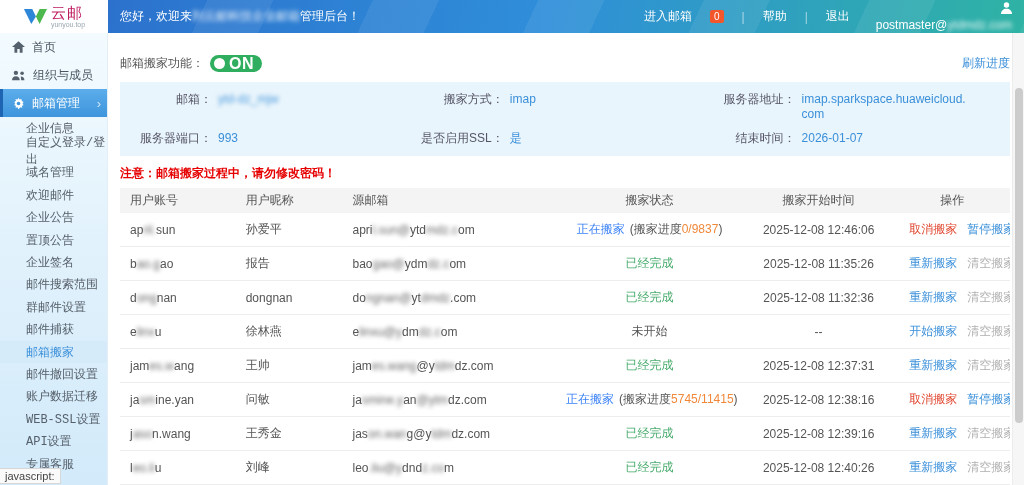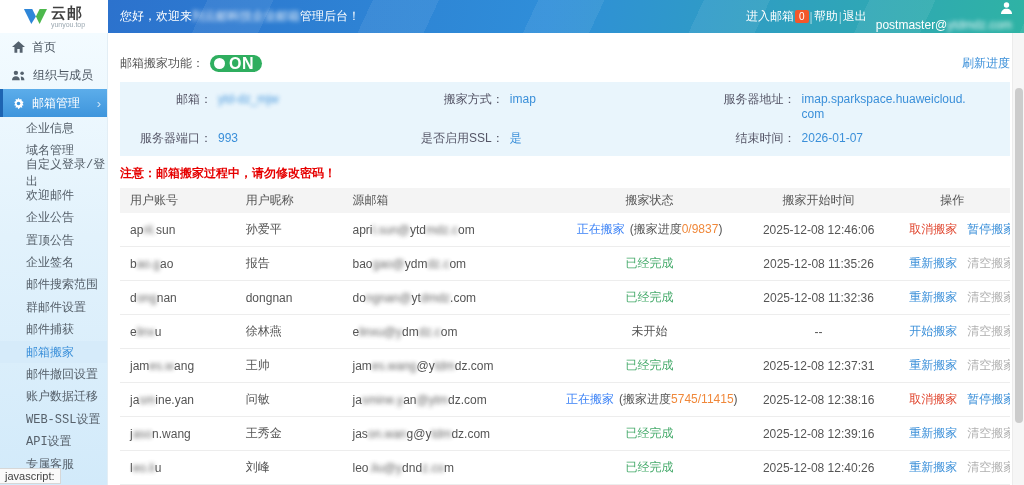--- a/index.html
+++ b/index.html
@@ -4,26 +4,26 @@
 <style>
   * { margin:0; padding:0; box-sizing:border-box; }
   html,body { width:1024px; height:485px; overflow:hidden; }
   body { font-family:"Liberation Sans","DejaVu Sans",sans-serif; font-size:12px; color:#555; background:#fff; position:relative; }
 
   
   .header { position:absolute; top:0; left:0; width:1024px; height:33px; display:flex; z-index:5; }
   .logo-box { width:108px; height:33px; background:#fff; display:flex; align-items:center; justify-content:center; gap:4px; flex:0 0 108px; }
   .logo-m { display:block; }
   .logo-txt { display:flex; flex-direction:column; line-height:1; }
-  .logo-cn { font-size:15px; font-weight:bold; color:#404040; letter-spacing:1px; }
+  .logo-cn { font-size:15px; font-weight:normal; color:#be185d; letter-spacing:1px; }
   .logo-sub { font-size:7px; color:#9aa7b0; margin-top:1px; }
   .header-bar { flex:1; position:relative; background:linear-gradient(100deg,#2c72cd 0%,#2f8ed9 48%,#2fb3a4 100%); display:flex; align-items:center; padding:0 12px; overflow:hidden; }
   .header-bar::before { content:""; position:absolute; inset:0; background:repeating-linear-gradient(115deg,transparent 0 90px,rgba(255,255,255,.07) 90px 150px); pointer-events:none; }
   .greeting { color:#fff; position:relative; }
-  .header-right { margin-left:auto; display:flex; align-items:center; gap:1px; color:#fff; position:relative; }
+  .header-right { margin-left:auto; display:flex; align-items:center; gap:18px; color:#fff; position:relative; }
   .hlink { color:#fff; text-decoration:none; cursor:pointer; }
   .sep { opacity:.55; }
   .badge { background:#f2572b; color:#fff; border-radius:2px; font-size:10px; padding:0 4px; height:13px; line-height:13px; display:inline-block; }
   .user-wrap { display:flex; align-items:flex-end; gap:4px; margin-left:8px;flex-direction:column; }
   .blur { filter:blur(2.2px); opacity:.9; }
 
   
   .sidebar { position:absolute; top:33px; left:0; width:108px; bottom:0; background:linear-gradient(180deg,#f3fbff 0%,#e2f2fc 45%,#d2eafa 100%); overflow:hidden; border-right:1px solid #e3eef5; }
   .side-top { height:28px; display:flex; align-items:center; gap:7px; padding:0 6px 0 12px; color:#4a5560; cursor:pointer; }
   .side-top .side-ico svg { display:block; }
@@ -134,24 +134,24 @@
             <circle class="hub" cx="8" cy="8" r="2.2" fill="#e2f2fc"></circle>
           </svg>
         </span>
         <span class="side-label">邮箱管理</span>
         <span class="chev">›</span>
       </div>
       <div class="side-sub">
         <span class="side-label">企业信息</span>
       </div>
       <div class="side-sub">
+        <span class="side-label">自定义登录/登出</span>
+      </div>
+      <div class="side-sub">
         <span class="side-label">域名管理</span>
-      </div>
-      <div class="side-sub">
-        <span class="side-label">自定义登录/登出</span>
       </div>
       <div class="side-sub">
         <span class="side-label">欢迎邮件</span>
       </div>
       <div class="side-sub">
         <span class="side-label">企业公告</span>
       </div>
       <div class="side-sub">
         <span class="side-label">置顶公告</span>
       </div>

